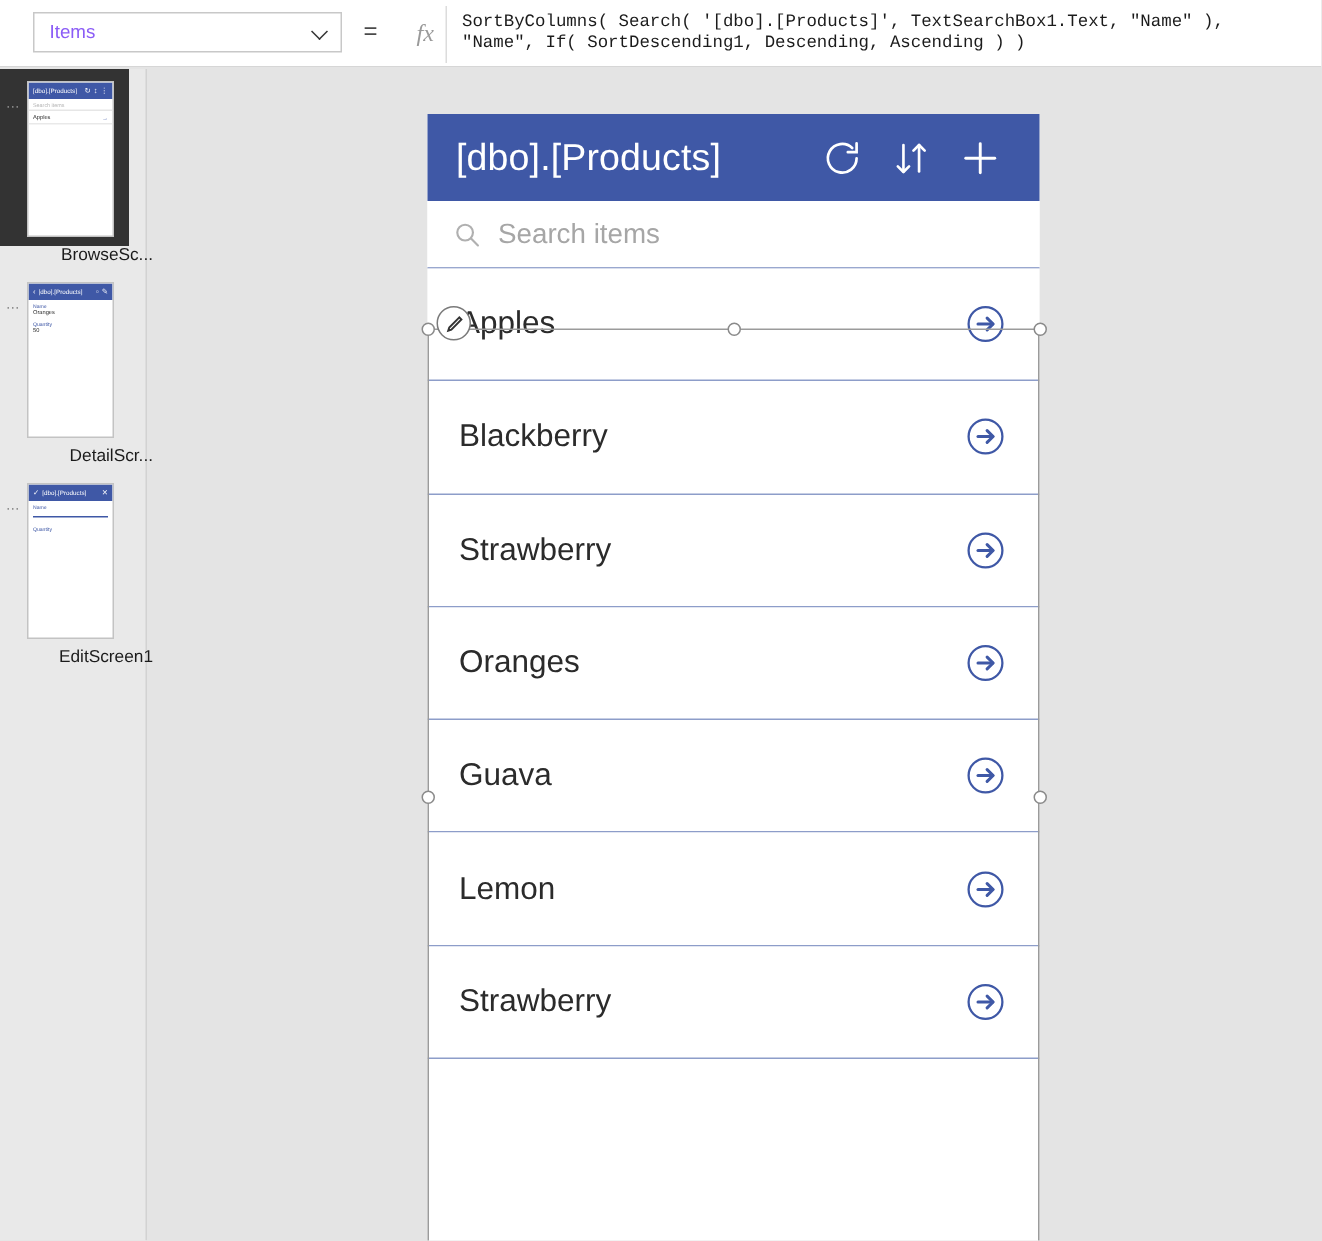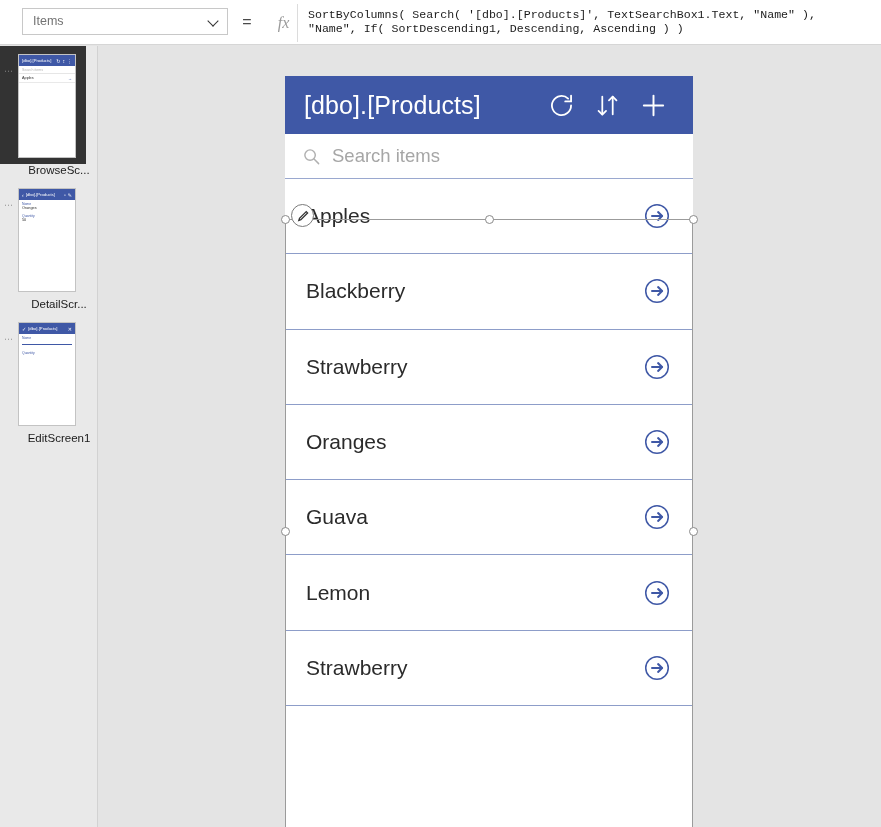--- a/index.html
+++ b/index.html
@@ -18,21 +18,21 @@
     border-bottom: 1px solid #d6d6d6;
     display: flex; align-items: flex-start;
   }
   #property-select {
     margin: 8px 0 0 22px;
     width: 206px; height: 27px;
     border: 1px solid #c8c8c8;
     background: #ffffff;
     display: flex; align-items: center;
     padding: 0 7px 0 10px;
-    font-size: 12.5px; color: #737373;
+    font-size: 12.5px; color: #8b5cf6;
     position: relative;
   }
   #property-select .sel-label { flex: 1; line-height: 1; }
   #property-select .chev {
     width: 11px; height: 11px; position: relative; flex: 0 0 auto;
   }
   #property-select .chev::before {
     content: ""; position: absolute; left: 0px; top: 1px;
     width: 7px; height: 7px;
     border-right: 1.6px solid #333; border-bottom: 1.6px solid #333;
@@ -99,21 +99,21 @@
     height: 9px; font-size: 3.8px; color: #2b2b2b; padding: 2px 3px;
     border-bottom: .5px solid #e9e9e9; display: flex; align-items: center;
     justify-content: space-between;
   }
   .thumb-row .tr-arrow { color: #3f58a6; font-size: 4px; }
   .thumb-field { padding: 2px 3px; }
   .thumb-field .fl { font-size: 3.4px; color: #3f58a6; display: block; }
   .thumb-field .fv { font-size: 3.8px; color: #2b2b2b; display: block; }
   .thumb-input { height: 1px; background: #3f58a6; margin: 2px 3px 4px 3px; }
   .screen-label {
-    font-size: 11.5px; color: #1b1b1b; text-align: center;
+    font-size: 11.5px; color: #1b1b1b; text-align: right;
     width: 86px; margin-left: 16px; padding-top: 6px;
   }
 
   
   #canvas { position: absolute; left: 99px; top: 46px; width: 782px; height: 781px; }
 
   #phone {
     position: absolute; left: 186px; top: 30px;
     width: 408px; height: 752px;
     background: #ffffff;

